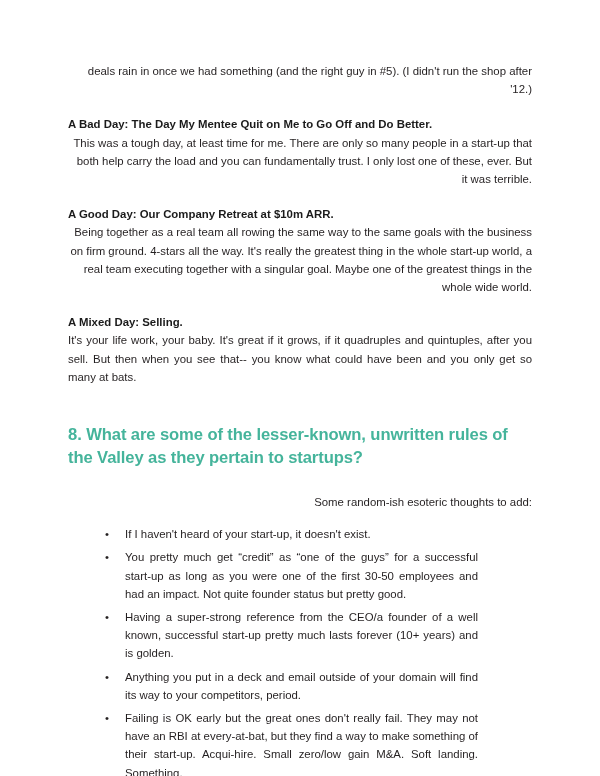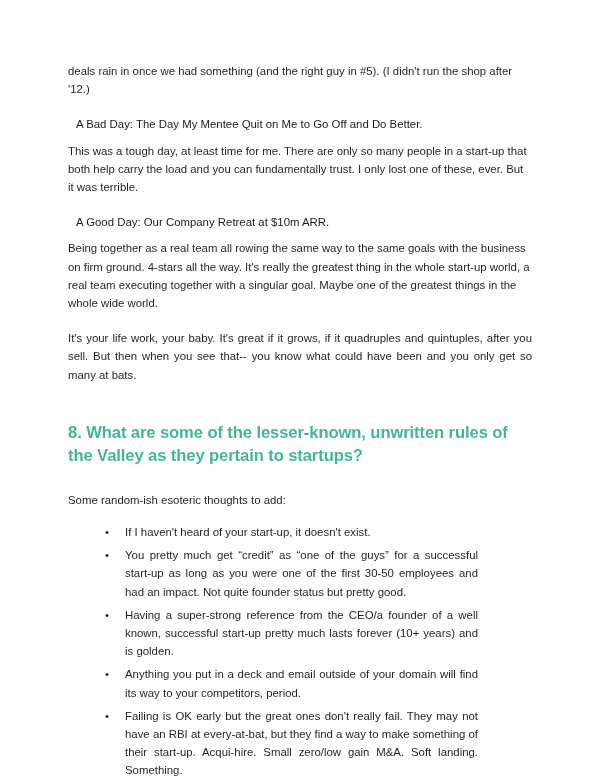--- a/index.html
+++ b/index.html
@@ -35,32 +35,32 @@
     margin: 0;
     font-size: 11.4px;
     line-height: 18.2px;
     color: #231f20;
     text-align: justify;
     -webkit-hyphens: none;
     hyphens: none;
   }
 
   p.body-text.ragged {
-    text-align: left;
+    text-align: right;
   }
 
   .block {
     margin-bottom: 17px;
   }
 
   .sub-head {
-    margin: 8px;
-    font-size: 11.4px;
-    line-height: 18.2px;
-    font-weight: normal;
+    margin: 0;
+    font-size: 11.4px;
+    line-height: 18.2px;
+    font-weight: bold;
     color: #1b1b1b;
   }
 
   h2.section-title {
     margin: 0;
     font-size: 16.6px;
     line-height: 23px;
     font-weight: bold;
     color: #45b49b;
     letter-spacing: -0.1px;
@@ -159,20 +159,21 @@
       <p class="sub-head">A Bad Day: The Day My Mentee Quit on Me to Go Off and Do Better.</p>
       <p class="body-text ragged">This was a tough day, at least time for me. There are only so many people in a start-up that both help carry the load and you can fundamentally trust. I only lost one of these, ever. But it was terrible.</p>
     </div>
 
     <div class="block">
       <p class="sub-head">A Good Day: Our Company Retreat at $10m ARR.</p>
       <p class="body-text ragged">Being together as a real team all rowing the same way to the same goals with the business on firm ground. 4-stars all the way. It's really the greatest thing in the whole start-up world, a real team executing together with a singular goal. Maybe one of the greatest things in the whole wide world.</p>
     </div>
 
     <div class="block">
+      <p class="sub-head">A Mixed Day: Selling.</p>
       <p class="body-text">It's your life work, your baby. It's great if it grows, if it quadruples and quintuples, after you sell. But then when you see that-- you know what could have been and you only get so many at bats.</p>
     </div>
 
     <div class="title-block">
       <h2 class="section-title">8. What are some of the lesser-known, unwritten rules of the Valley as they pertain to startups?</h2>
     </div>
 
     <div class="intro-line">
       <p class="body-text ragged">Some random-ish esoteric thoughts to add:</p>
     </div>

